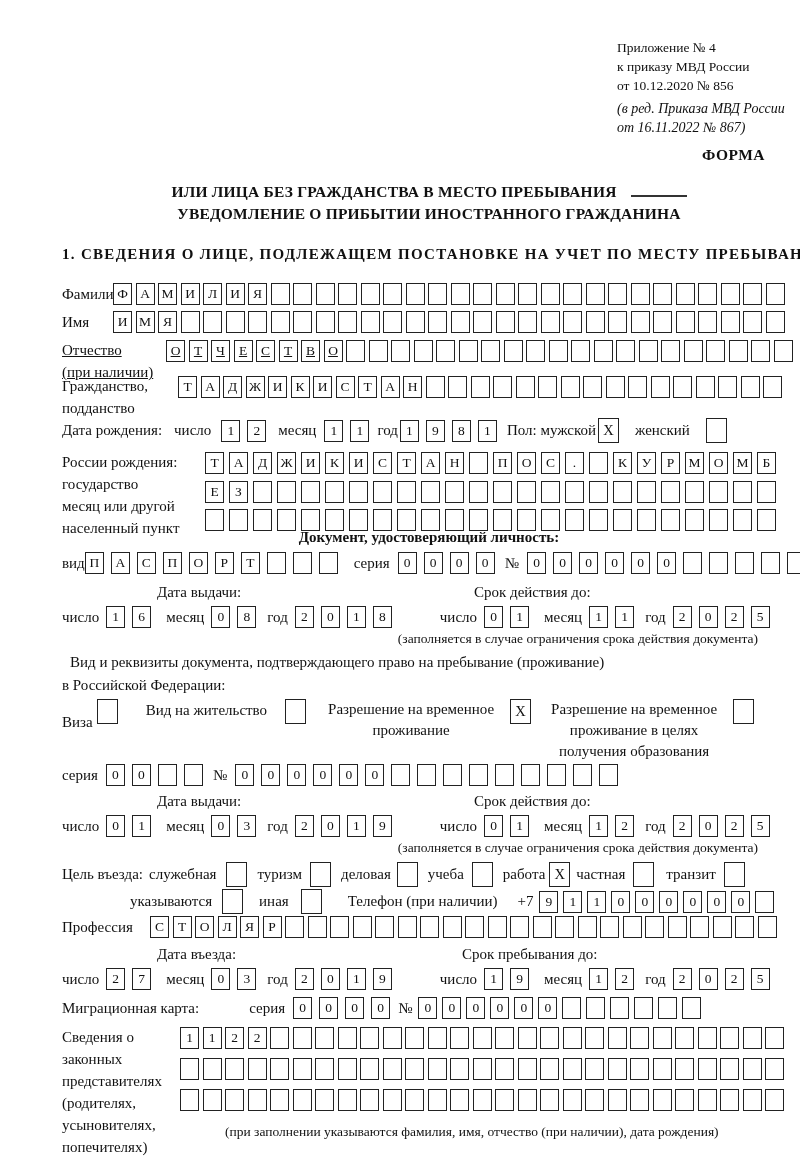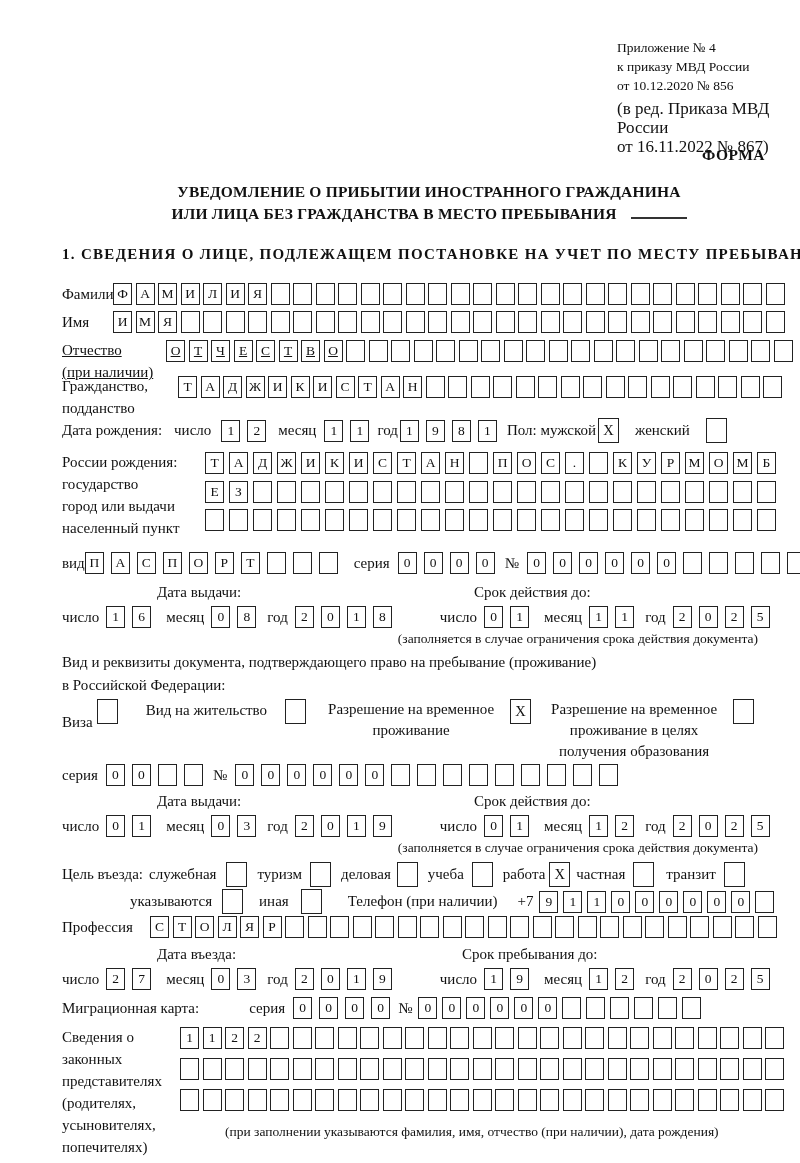--- a/index.html
+++ b/index.html
@@ -13,21 +13,21 @@
   .cells.dt{gap:7px;}
   .cells.md{gap:5px;}
   .cell{box-sizing:border-box;flex:0 0 19px;width:19px;height:22px;border:1.6px solid #222;
         display:flex;align-items:center;justify-content:center;font-size:13.5px;background:#fff;}
   .box{box-sizing:border-box;flex:0 0 21px;width:21px;height:25px;border:1.6px solid #222;
        display:flex;align-items:center;justify-content:center;font-size:14.5px;background:#fff;}
   .lblcol{font-size:15px;line-height:22px;white-space:nowrap;}
   .stack{display:flex;flex-direction:column;gap:6.5px;}
   .stack.rep{gap:9px;}
   .annex{font-size:13.5px;line-height:19px;}
-  .annex-note{font-size:17px;line-height:19px;margin-top:4px;}
+  .annex-note{font-size:14px;line-height:19px;margin-top:4px;font-style:italic;}
   .forma{font-weight:bold;font-size:15.5px;text-align:right;letter-spacing:0.5px;}
   .title{font-weight:bold;font-size:15.5px;text-align:center;line-height:22px;letter-spacing:0.2px;}
   .blankline{display:inline-block;width:56px;border-bottom:2px solid #333;margin-left:14px;}
   .section1{font-weight:bold;font-size:15px;letter-spacing:1.3px;white-space:nowrap;}
   .chead{font-weight:bold;font-size:15px;text-align:center;}
   .note{font-size:13.5px;}
   .dgroup{display:flex;align-items:center;gap:5px;}
   .dlbl{font-size:15px;white-space:nowrap;margin-right:2px;}
   .ctr{text-align:center;font-size:15px;line-height:21px;white-space:nowrap;}
 </style>
@@ -42,24 +42,24 @@
     <div>от 10.12.2020 № 856</div>
     <div class="annex-note">
       <div>(в ред. Приказа МВД России</div>
       <div>от 16.11.2022 № 867)</div>
     </div>
   </div>
 
   <div class="abs forma" style="top:146px;right:35px;">ФОРМА</div>
 
   <div class="abs title" style="top:181px;">
-    <div>УВЕДОМЛЕНИЕ О ПРИБЫТИИ ИНОСТРАННОГО ГРАЖДАНИНА</div>
     <div>
       <span>ИЛИ ЛИЦА БЕЗ ГРАЖДАНСТВА В МЕСТО ПРЕБЫВАНИЯ</span><span class="blankline"></span>
     </div>
+    <div>УВЕДОМЛЕНИЕ О ПРИБЫТИИ ИНОСТРАННОГО ГРАЖДАНИНА</div>
   </div>
 
   <div class="abs section1" style="top:246px;">1. СВЕДЕНИЯ О ЛИЦЕ, ПОДЛЕЖАЩЕМ ПОСТАНОВКЕ НА УЧЕТ ПО МЕСТУ ПРЕБЫВАНИЯ</div>
 
   <div class="abs rowtop" style="top:283px;">
     <span class="lbl" style="width:51px;margin-top:3px;">Фамилия</span>
     <div class="cells">
         <span class="cell">Ф</span>
         <span class="cell">А</span>
         <span class="cell">М</span>
@@ -224,21 +224,21 @@
     <span class="dlbl" style="margin-left:10px;">Пол: мужской</span>
     <span class="box">X</span>
     <span class="dlbl" style="margin-left:16px;">женский</span>
     <span class="box" style="margin-left:14px;"></span>
   </div>
 
   <div class="abs rowtop" style="top:451px;">
     <div class="lblcol" style="width:143px;">
       <div>России рождения:</div>
       <div>государство</div>
-      <div>город или выдачи</div>
+      <div>месяц или другой</div>
       <div>населенный пункт</div>
     </div>
     <div class="stack" style="margin-top:1px;">
       <div class="cells md">
           <span class="cell">Т</span>
           <span class="cell">А</span>
           <span class="cell">Д</span>
           <span class="cell">Ж</span>
           <span class="cell">И</span>
           <span class="cell">К</span>
@@ -309,20 +309,21 @@
           <span class="cell"></span>
           <span class="cell"></span>
           <span class="cell"></span>
           <span class="cell"></span>
           <span class="cell"></span>
           <span class="cell"></span>
         </div>
     </div>
   </div>
 
+  <div class="abs chead" style="top:529px;">Документ, удостоверяющий личность:</div>
 
   <div class="abs row" style="top:552px;">
     <span class="lbl" style="width:51px;">вид</span>
     <div class="cells dt">
         <span class="cell">П</span>
         <span class="cell">А</span>
         <span class="cell">С</span>
         <span class="cell">П</span>
         <span class="cell">О</span>
         <span class="cell">Р</span>
@@ -395,21 +396,21 @@
           <span class="cell">2</span>
           <span class="cell">0</span>
           <span class="cell">2</span>
           <span class="cell">5</span>
         </div>
     </div>
   </div>
 
   <div class="abs note" style="top:631px;text-align:right;right:42px;">(заполняется в случае ограничения срока действия документа)</div>
 
-  <div class="abs lbl" style="top:654px;">Вид и реквизиты документа, подтверждающего право на пребывание (проживание)</div>
+  <div class="abs lbl" style="top:654px;margin-left:8px;">Вид и реквизиты документа, подтверждающего право на пребывание (проживание)</div>
   <div class="abs lbl" style="top:677px;">в Российской Федерации:</div>
 
   <div class="abs rowtop" style="top:699px;">
     <span class="lbl" style="margin-top:15px;">Виза</span>
     <span class="box" style="margin-left:4px;"></span>
     <span class="lbl" style="margin-left:28px;margin-top:3px;">Вид на жительство</span>
     <span class="box" style="margin-left:18px;"></span>
     <div class="ctr" style="margin-left:22px;">
       <div>Разрешение на временное</div>
       <div>проживание</div>

